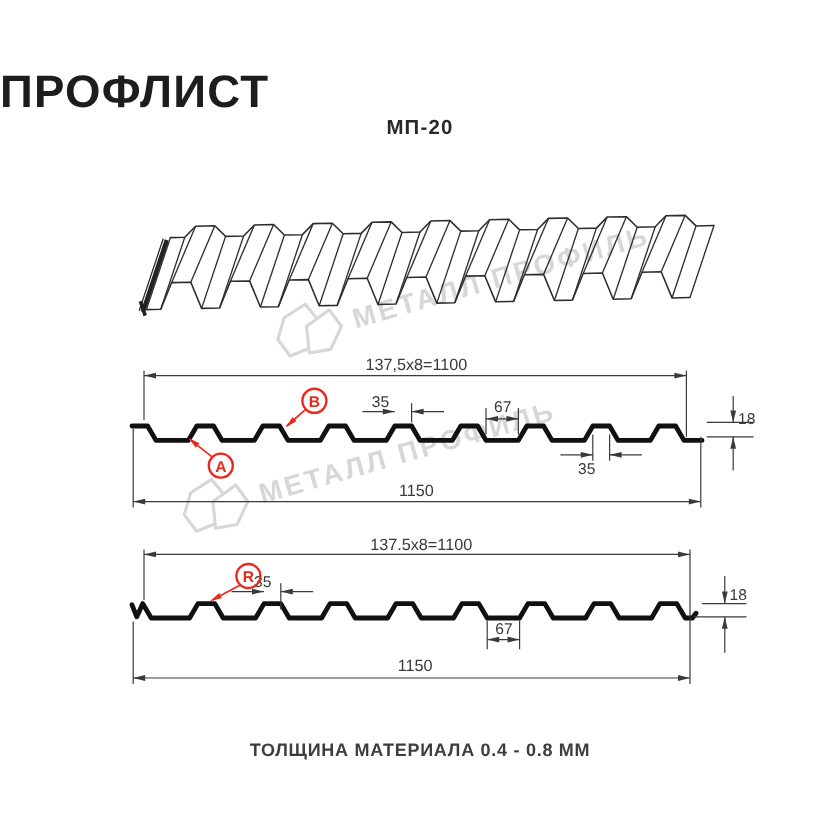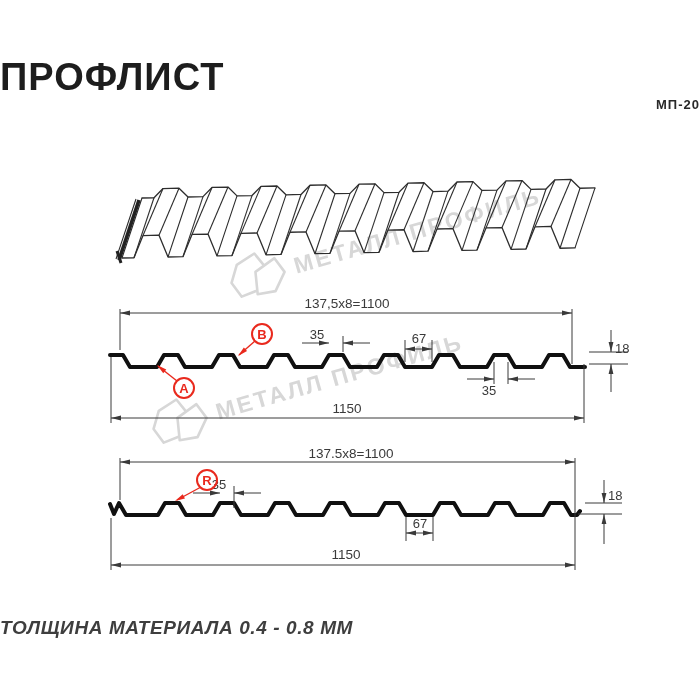--- a/index.html
+++ b/index.html
@@ -1,23 +1,23 @@
 <!DOCTYPE html>
 <html><head>
 <meta charset="utf-8">
 <style>
   html,body{margin:0;padding:0;background:#ffffff;}
   .canvas{position:relative;width:700px;height:700px;background:#ffffff;overflow:hidden;
           font-family:"Liberation Sans",sans-serif;}
   .title{position:absolute;left:0;right:0;top:56px;
          font-size:38px;font-weight:bold;letter-spacing:1px;color:#1d1d1d;}
-  .model{position:absolute;left:0;right:0;top:97px;text-align:right;
-         font-size:13px;font-weight:600;letter-spacing:1px;color:#292929;}
-  .footer{position:absolute;left:0;right:0;top:617px;text-align:left;
-          font-size:19px;font-weight:600;letter-spacing:.6px;color:#3e3e3e;font-style:italic;}
+  .model{position:absolute;left:0;right:0;top:97px;text-align:center;
+         font-size:17px;font-weight:600;letter-spacing:1px;color:#292929;}
+  .footer{position:absolute;left:0;right:0;top:617px;text-align:center;
+          font-size:15px;font-weight:600;letter-spacing:.6px;color:#3e3e3e;}
   .wm{position:absolute;display:flex;align-items:center;gap:9px;
       transform:rotate(-16deg);transform-origin:left center;
       color:#d7d7d7;font-weight:bold;font-size:23px;letter-spacing:2.5px;white-space:nowrap;}
   #wm1{left:228px;top:258px;}
   #wm2{left:150px;top:404px;}
   #diagram{position:absolute;left:0;top:0;}
   .marker{position:absolute;width:18px;height:18px;border:2px solid #e9291d;border-radius:50%;
           display:flex;align-items:center;justify-content:center;background:transparent;}
   .marker span{font-size:13px;font-weight:bold;color:#e9291d;line-height:1;}
   #mA{left:173px;top:377px;}

